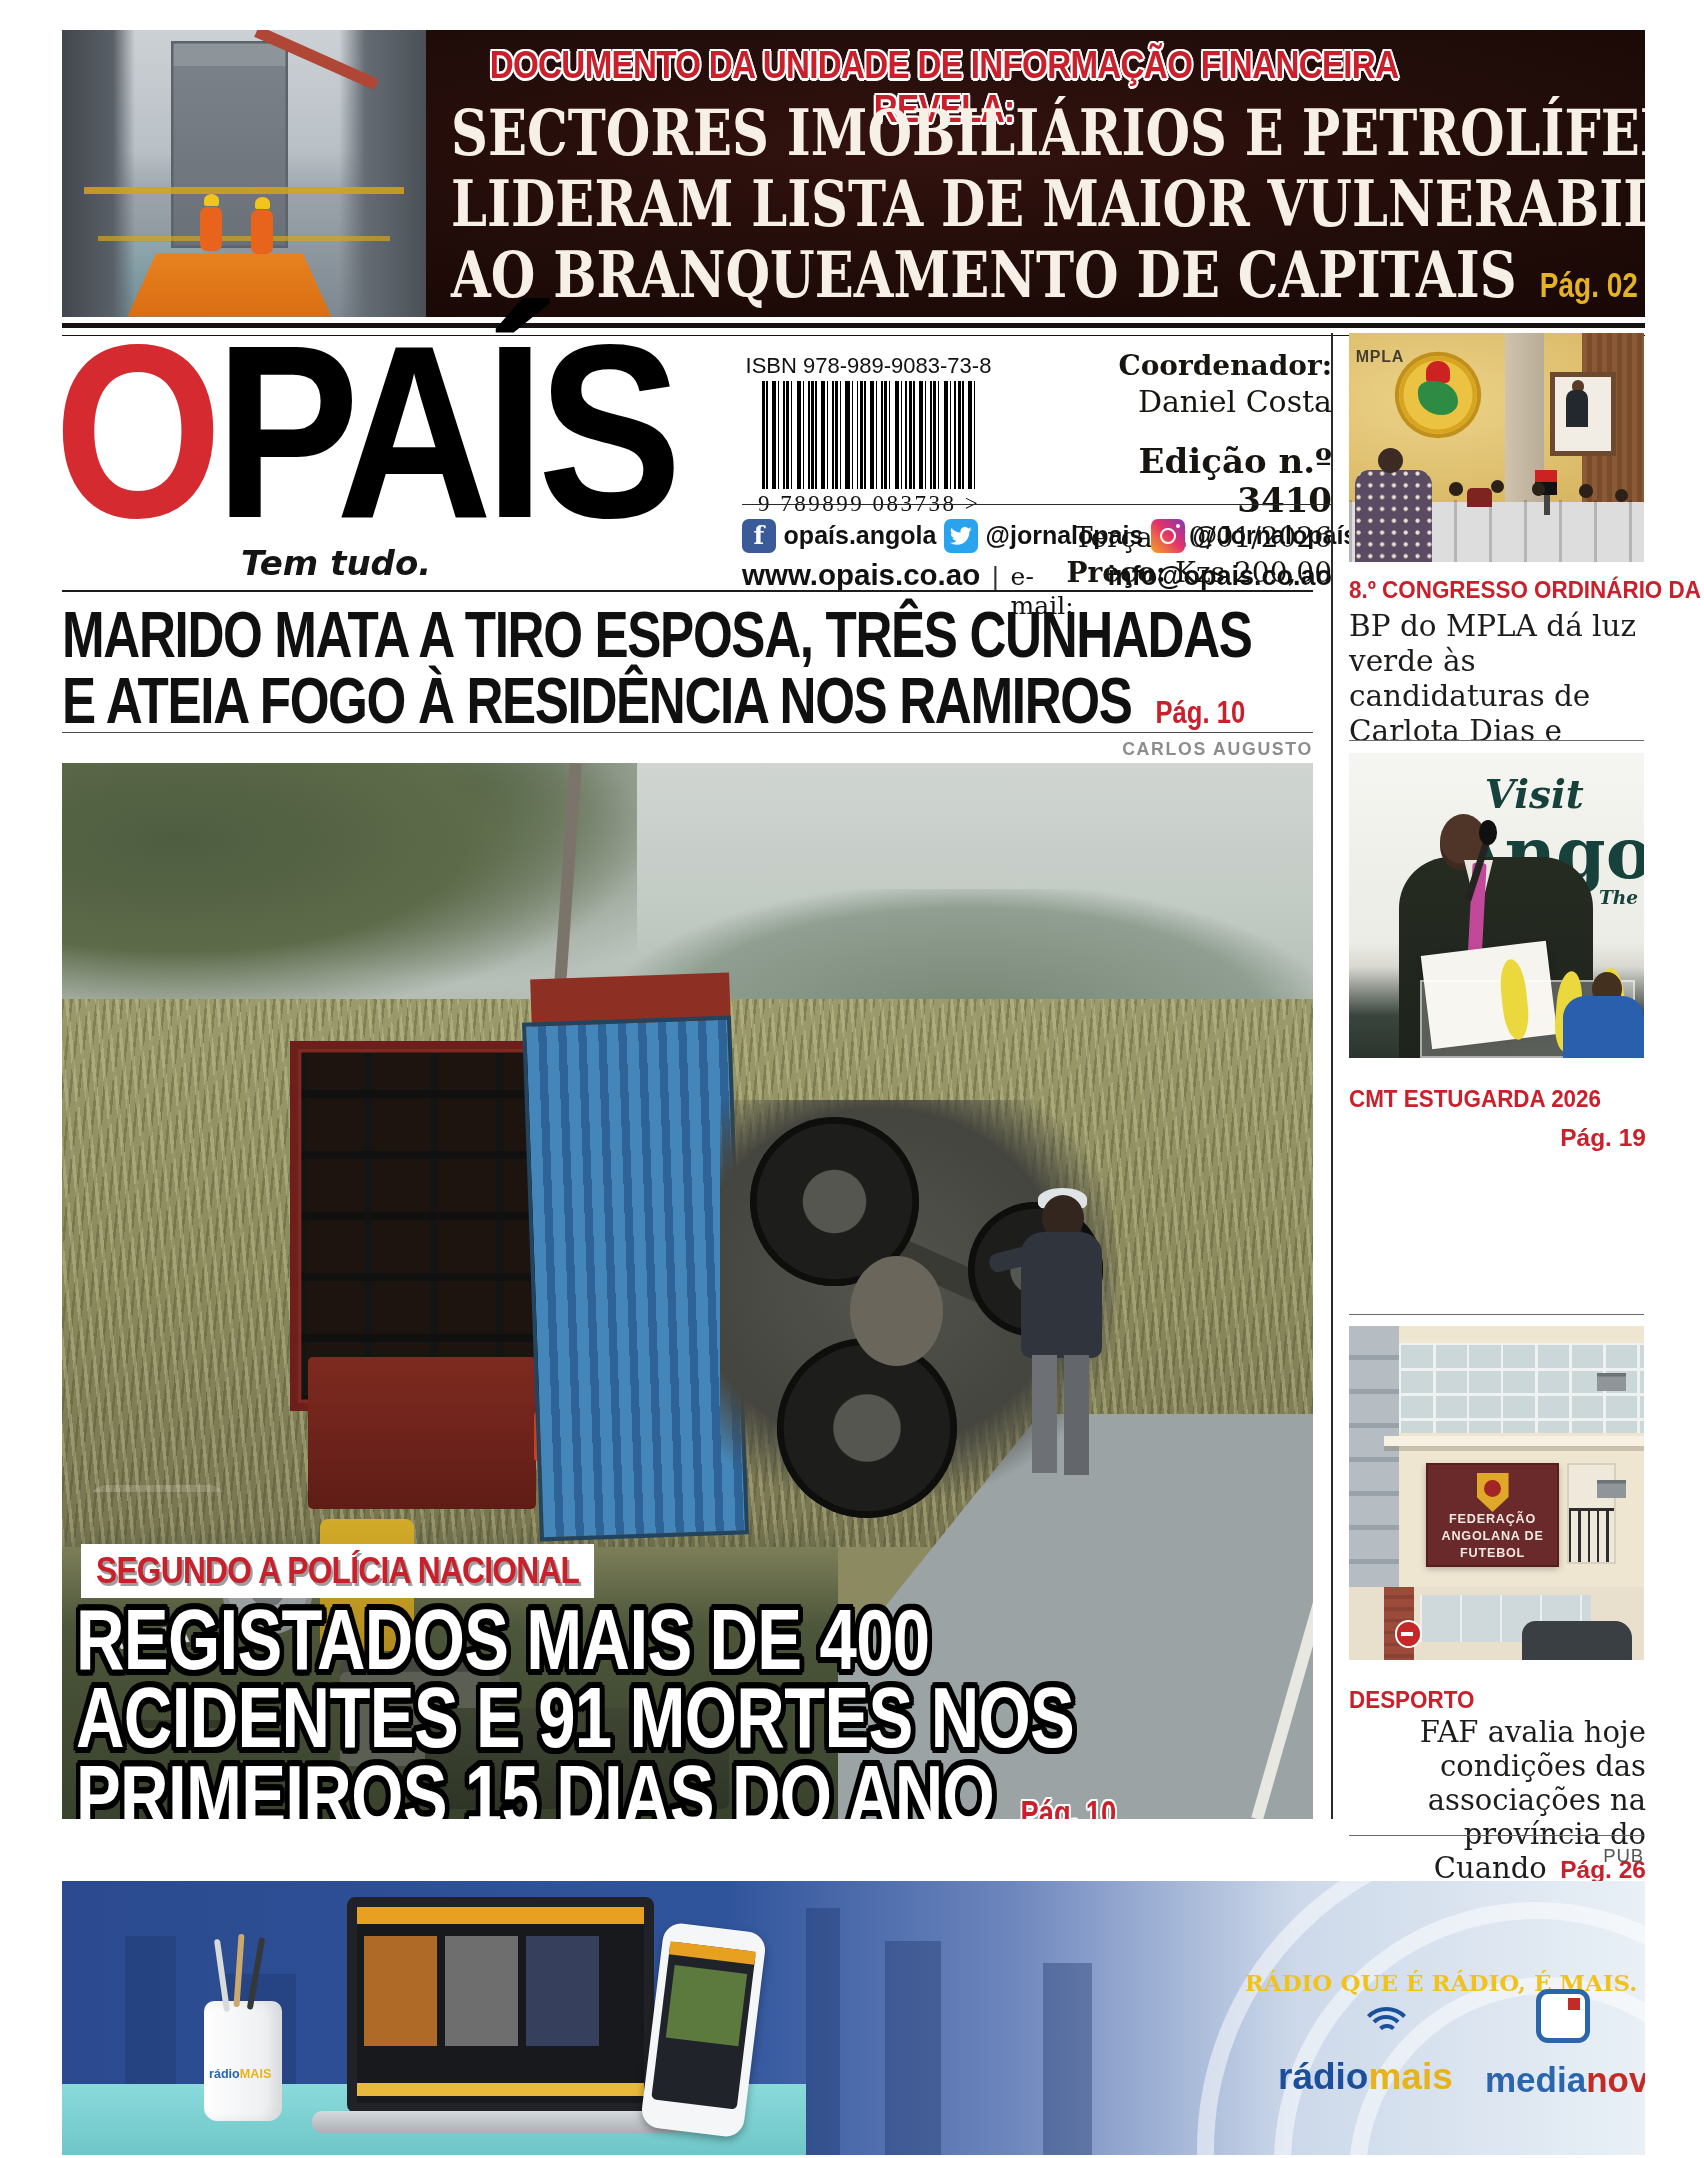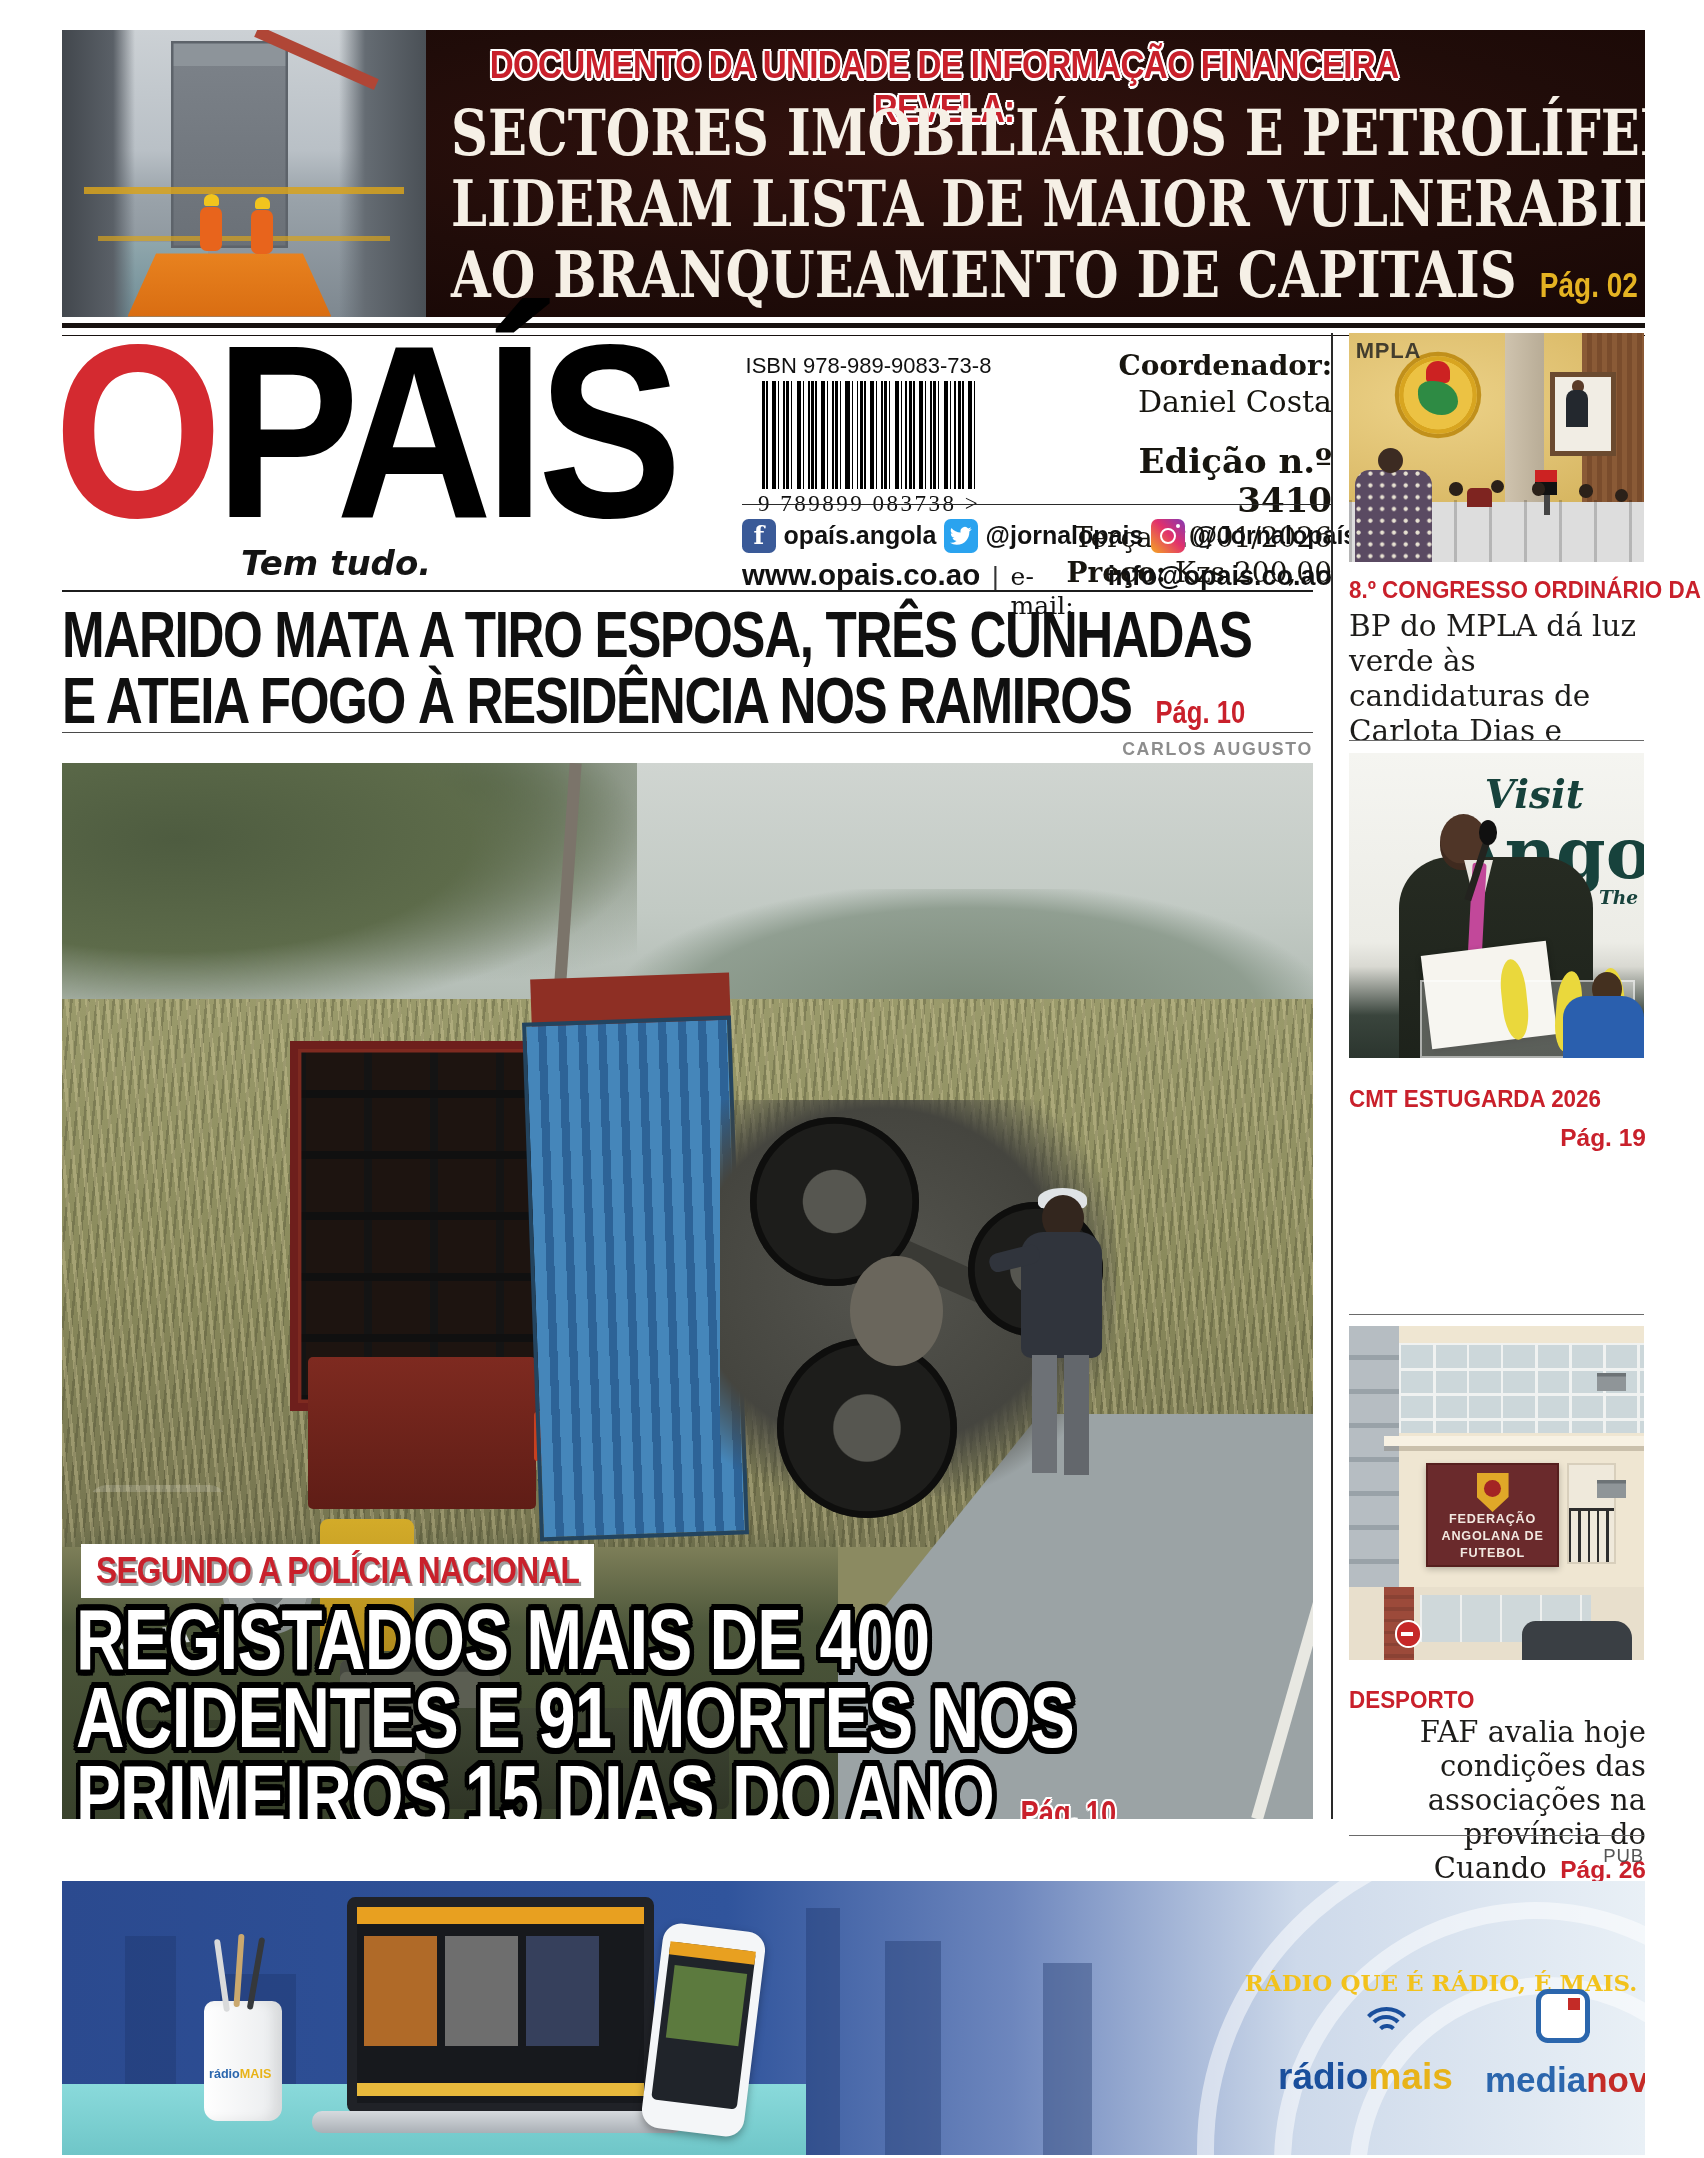--- a/index.html
+++ b/index.html
@@ -133,21 +133,21 @@
   .p1-portrait{position:absolute;left:68%;top:17%;width:56px;height:74px;background:#f1ede4;border:5.9px solid #6b4a2f;}
   .p1-port-man{position:absolute;left:11.8px;top:13.5px;width:22px;height:37px;background:#23282e;border-radius:8.4px 8.4px 0 0;}
   .p1-port-head{position:absolute;left:17px;top:3.4px;width:12.6px;height:12.6px;background:#5a3b28;border-radius:50%;}
   .p1-flagline{position:absolute;left:66%;top:62%;width:6.7px;height:40px;background:#444;}
   .p1-flag{position:absolute;left:63%;top:60%;width:22px;height:25px;background:linear-gradient(180deg,#c22 50%,#111 50%);}
   .p1-desk{position:absolute;left:0;bottom:0;width:100%;height:27%;background:linear-gradient(180deg,#9c6a40,#7c4e28);background-image:repeating-linear-gradient(90deg,rgba(0,0,0,.18) 0 3.4px,transparent 3.4px 35px);}
   .p1-head{position:absolute;width:13.5px;height:13.5px;background:#2b2119;border-radius:50%;}
   .p1-chair{position:absolute;width:25px;height:18.6px;background:#7e2420;border-radius:5px 5px 0 0;}
   .p1-woman{position:absolute;left:2%;bottom:0;width:26%;height:40%;background:radial-gradient(circle at 30% 30%,#e8e2d2 1.7px,transparent 2.5px),#5a4a62;background-size:11.8px 11.8px;border-radius:15px 15px 0 0;}
   .p1-woman-head{position:absolute;left:30%;top:-22px;width:25px;height:25px;background:#3c2b22;border-radius:50%;}
-  .p1-mark{position:absolute;left:6.7px;top:5px;font-weight:bold;font-size:22px;color:#1c1c1c;opacity:.8;letter-spacing:0.8px;}
+  .p1-mark{position:absolute;left:6.7px;top:15px;font-weight:bold;font-size:16px;color:#1c1c1c;opacity:.8;letter-spacing:0.8px;}
 
   
   .p2-bg{position:absolute;inset:0;background:linear-gradient(180deg,#f5f5f1 0%,#ececE6 62%,#d9d9d2 70%,#3a453d 86%,#2b352e 100%);}
   .p2-visit{position:absolute;left:46%;top:6%;font-family:"DejaVu Serif",serif;font-style:italic;font-weight:bold;font-size:39px;color:#17423c;}
   .p2-ango{position:absolute;left:34%;top:19%;font-family:"DejaVu Serif",serif;font-weight:bold;font-size:71px;color:#17423c;white-space:nowrap;}
   .p2-the{position:absolute;right:2%;top:44%;font-family:"DejaVu Serif",serif;font-style:italic;font-weight:bold;font-size:18.6px;color:#17423c;}
   .p2-head{position:absolute;left:31%;top:20%;width:47px;height:56px;background:#4f3527;border-radius:50% 50% 44% 44%;box-shadow:inset 0 -6.7px 0 rgba(0,0,0,.2);}
   .p2-suit{position:absolute;left:17%;top:34%;width:194px;height:236px;background:linear-gradient(180deg,#262b22,#1c211a);border-radius:51px 51px 0 0;}
   .p2-shirt{position:absolute;left:39%;top:35%;width:29px;height:59px;background:#e9e6df;clip-path:polygon(0 0,100% 0,50% 100%);}
   .p2-tie{position:absolute;left:41%;top:36%;width:14.3px;height:101px;background:#c2489a;transform:rotate(3deg);border-radius:3.4px;}

